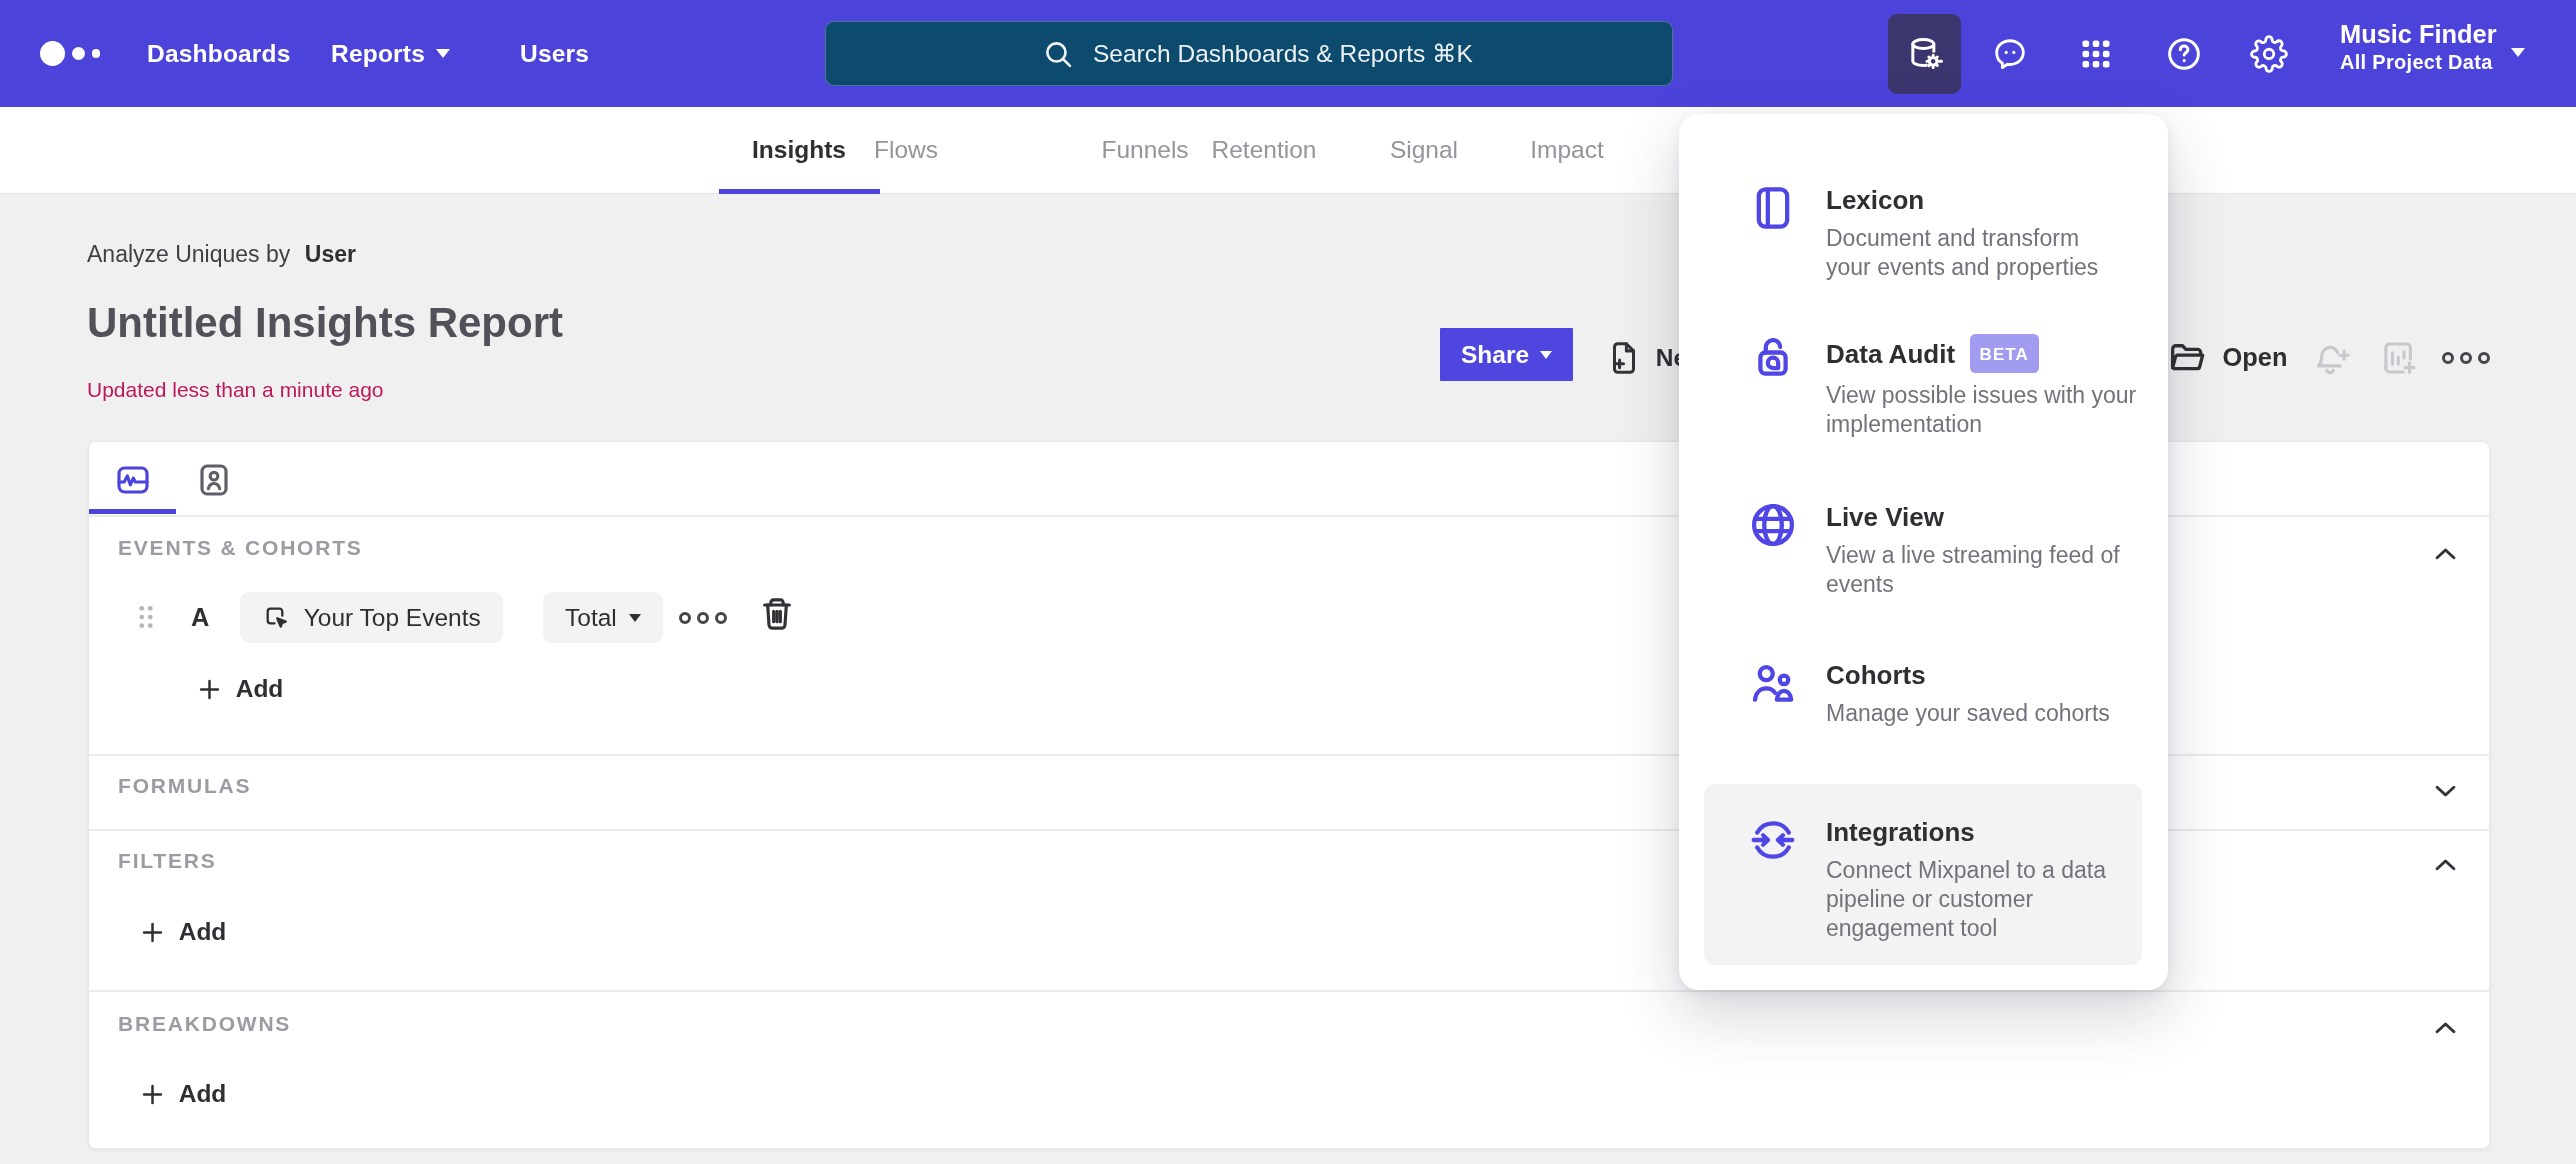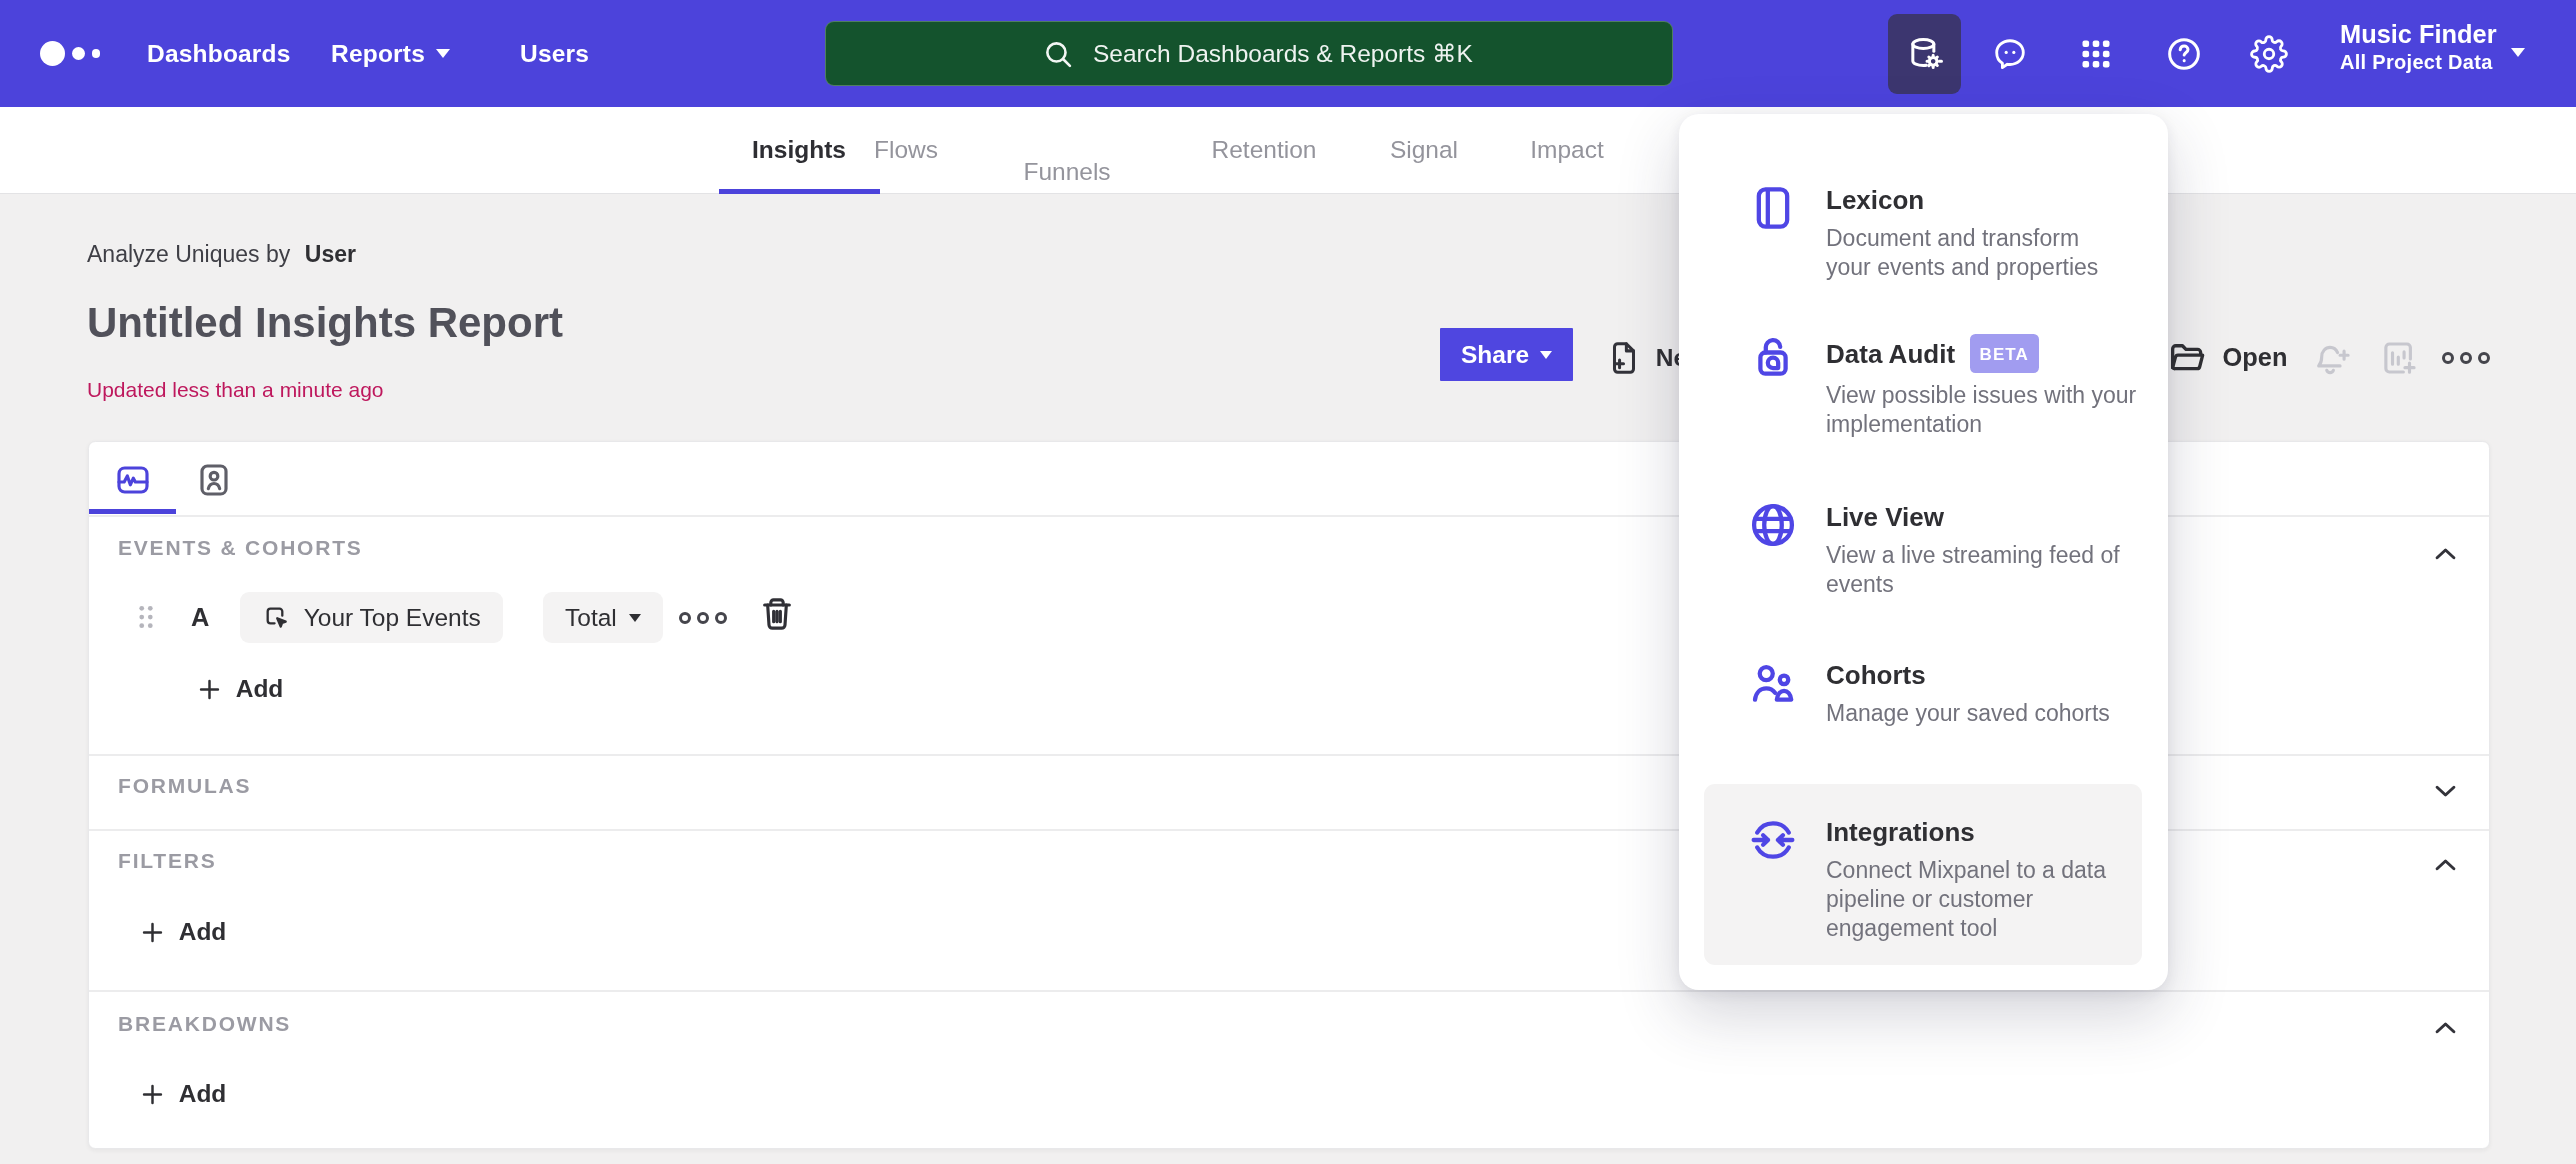--- a/index.html
+++ b/index.html
@@ -12,21 +12,21 @@
   .nav{position:absolute;left:0;top:0;width:2576px;height:107px;background:#4C43DB;}
   .logo{position:absolute;left:40px;top:0;height:107px;display:flex;align-items:center;gap:6.3px;}
   .logo .d1{width:25.4px;height:25.4px;border-radius:50%;background:#fff;}
   .logo .d2{width:13.6px;height:13.6px;border-radius:50%;background:#fff;}
   .logo .d3{width:8.2px;height:8.2px;border-radius:50%;background:#fff;}
   .navlink{position:absolute;top:0;height:107px;display:flex;align-items:center;gap:11px;
            color:#fff;font-size:24.5px;font-weight:600;letter-spacing:0.2px;cursor:pointer;}
   .caret{width:0;height:0;border-left:7.3px solid transparent;border-right:7.3px solid transparent;
          border-top:9px solid #fff;}
   .search{position:absolute;left:825px;top:21px;width:848px;height:65px;border-radius:9px;
-          background:#14532d;border:1.8px solid rgba(255,255,255,0.25);box-sizing:border-box;}
+          background:#0c4a6e;border:1.8px solid rgba(255,255,255,0.25);box-sizing:border-box;}
   .search svg{position:absolute;left:216px;top:16.3px;color:#fff;opacity:.95;}
   .search input{position:absolute;left:265px;top:0;width:544px;height:62px;background:transparent;
           border:none;outline:none;font-family:inherit;font-size:24.5px;color:#fff;}
   .search input::placeholder{color:rgba(255,255,255,0.93);}
   .navicon{position:absolute;top:28px;width:51px;height:51px;display:flex;align-items:center;
            justify-content:center;color:#fff;cursor:pointer;}
   .tile{position:absolute;left:1888px;top:13.6px;width:73px;height:80px;border-radius:9px;
         background:#3C366F;display:flex;align-items:center;justify-content:center;color:#fff;cursor:pointer;}
   .project{position:absolute;left:2340px;top:19px;color:#fff;cursor:pointer;}
   .project .pname{font-size:25.4px;font-weight:700;line-height:31px;}
@@ -172,21 +172,21 @@
     <div class="project">
       <div class="pname">Music Finder</div>
       <div class="psub">All Project Data</div>
     </div>
     <span class="caret project-caret"></span>
   </header>
 
   <nav class="tabbar">
     <span class="rtab active" style="left:799px;">Insights</span>
     <span class="rtab" style="left:906px;">Flows</span>
-    <span class="rtab" style="left:1067px;margin-top:22px;">Funnels</span>
+    <span class="rtab" style="left:1145px;">Funnels</span>
     <span class="rtab" style="left:1264px;">Retention</span>
     <span class="rtab" style="left:1424px;">Signal</span>
     <span class="rtab" style="left:1567px;">Impact</span>
   </nav>
   <div class="tab-underline"></div>
 
   <div class="crumb">
     <span>Analyze Uniques by</span><b>User</b>
   </div>
   <h1 class="rtitle" style="margin:0;">Untitled Insights Report</h1>

